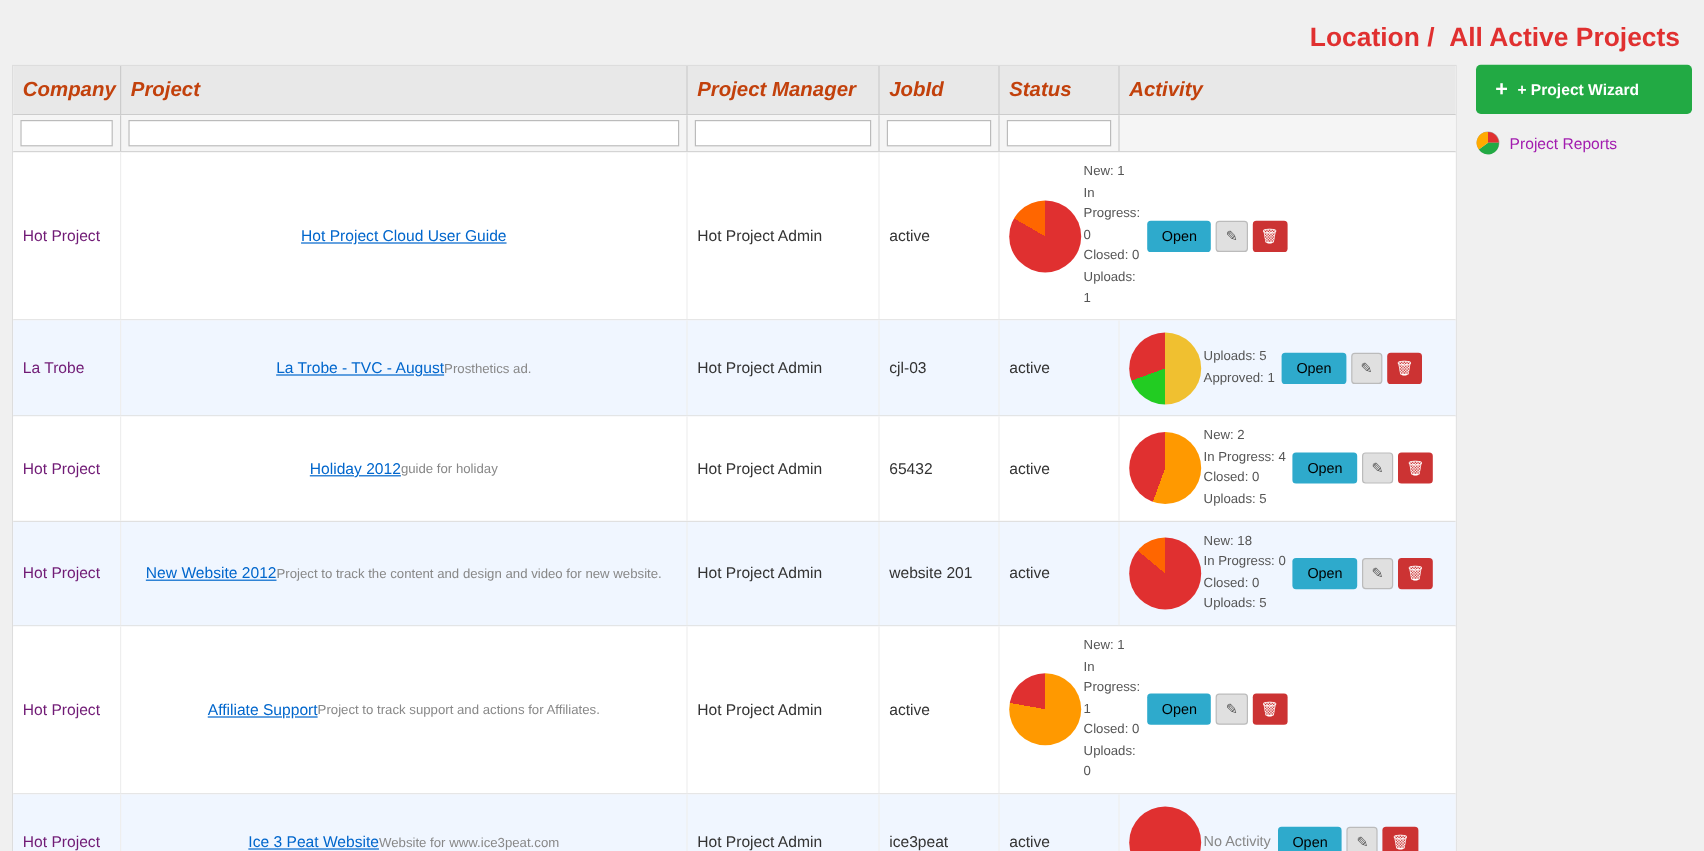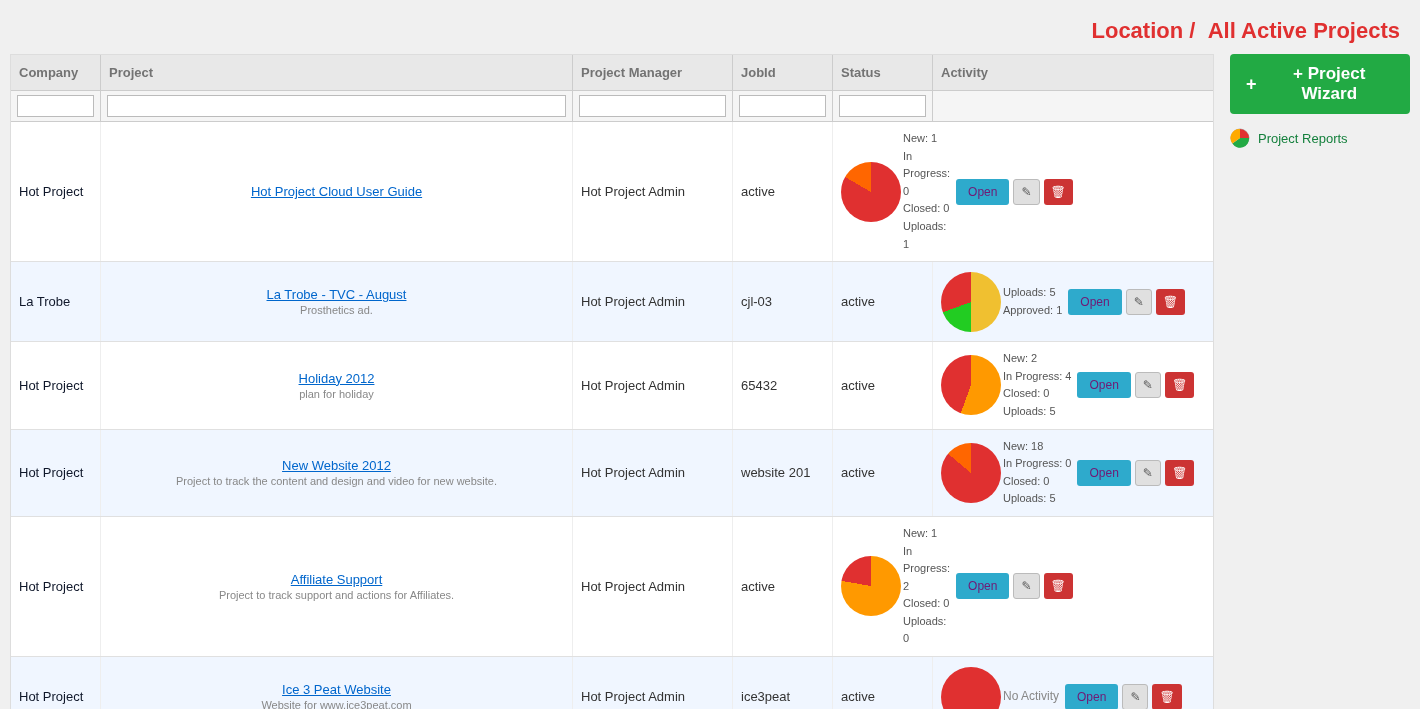--- a/index.html
+++ b/index.html
@@ -7,55 +7,55 @@
 
     .page-header { padding: 18px 20px 10px 20px; }
     .page-header h1 { font-size: 22px; font-weight: normal; color: #555; text-align: right; }
     .page-header h1 span { color: #e03030; font-weight: bold; }
 
     .main-layout { display: flex; padding: 0 10px; gap: 16px; }
 
     .table-section { flex: 1; background: #fff; border: 1px solid #ddd; }
 
     .table-header { display: grid; grid-template-columns: 90px 1fr 160px 100px 100px 280px; background: #e8e8e8; border-bottom: 1px solid #ccc; }
-    .table-header .col { padding: 10px 8px; font-weight: bold; font-size: 13px; color: #737373; border-right: 1px solid #ccc; }
+    .table-header .col { padding: 10px 8px; font-weight: bold; font-size: 17px; color: #c2410c; border-right: 1px solid #ccc; font-style: italic; }
     .table-header .col:last-child { border-right: none; }
 
     .filter-row { display: grid; grid-template-columns: 90px 1fr 160px 100px 100px 280px; background: #f5f5f5; border-bottom: 1px solid #ccc; }
     .filter-row .fcell { padding: 4px 6px; border-right: 1px solid #ccc; }
     .filter-row .fcell:last-child { border-right: none; }
     .filter-row input { width: 100%; border: 1px solid #bbb; padding: 3px 5px; font-size: 12px; background: #fff; }
 
     .project-row { display: grid; grid-template-columns: 90px 1fr 160px 100px 100px 280px; border-bottom: 1px solid #e0e0e0; align-items: center; min-height: 80px; }
     .project-row:nth-child(even) { background: #f0f6ff; }
     .project-row:nth-child(odd) { background: #fff; }
 
     .cell { padding: 8px; border-right: 1px solid #eee; align-self: stretch; display: flex; align-items: center; }
     .cell:last-child { border-right: none; }
 
-    .company-cell { font-size: 13px; color: #0f172a; }
-    .project-cell { display: flex; flex-direction: column; justify-content: center; }
+    .company-cell { font-size: 13px; color: #701a75; }
+    .project-cell { display: flex; flex-direction: row; justify-content: center; }
     .project-name { font-size: 13px; color: #0066cc; text-decoration: underline; cursor: pointer; }
     .project-desc { font-size: 11px; color: #888; margin-top: 2px; }
 
     .activity-cell { display: flex; align-items: center; gap: 2px; }
     .activity-stats { font-size: 11px; color: #555; line-height: 1.6; }
     .action-buttons { display: flex; gap: 4px; margin-left: 4px; }
 
-    .btn-open { background: #2eaacc; color: #701a75; border: none; padding: 1px 12px; cursor: pointer; font-size: 12px; border-radius: 3px; }
+    .btn-open { background: #2eaacc; color: #000000; border: none; padding: 1px 12px; cursor: pointer; font-size: 12px; border-radius: 3px; }
     .btn-edit { background: #e0e0e0; border: 1px solid #bbb; padding: 5px 7px; cursor: pointer; font-size: 12px; border-radius: 3px; color: #555; }
     .btn-delete { background: #cc3333; border: none; padding: 5px 7px; cursor: pointer; font-size: 12px; border-radius: 3px; color: #fff; }
 
     
     .pie-chart { width: 60px; height: 60px; border-radius: 50%; flex-shrink: 0; }
 
     .sidebar { width: 180px; }
     .btn-project-wizard { background: #22aa44; color: #fff; border: none; padding: 10px 16px; cursor: pointer; font-size: 14px; border-radius: 4px; width: 100%; display: flex; align-items: center; gap: 8px; font-weight: bold; margin-bottom: 14px; }
 
-    .project-reports-link { display: flex; align-items: center; gap: 8px; color: #15803d; font-size: 13px; cursor: pointer; text-decoration: none; }
+    .project-reports-link { display: flex; align-items: center; gap: 8px; color: #a21caf; font-size: 13px; cursor: pointer; text-decoration: none; }
     .reports-icon { width: 20px; height: 20px; }
 
     .no-activity { color: #888; font-size: 12px; }
   </style>
 </head>
 <body>
 
 <div class="page-header">
   <h1>
     <span>Location /</span>
@@ -128,21 +128,21 @@
           <button class="btn-open">Open</button>
           <button class="btn-edit">✎</button>
           <button class="btn-delete">🗑</button>
         </div>
       </div>
     </div>
         <div class="project-row" style="background: rgb(255, 255, 255);">
       <div class="cell company-cell">Hot Project</div>
       <div class="cell project-cell">
         <span class="project-name">Holiday 2012</span>
-        <span class="project-desc">plan for holiday</span>
+        <span class="project-desc">guide for holiday</span>
       </div>
       <div class="cell">Hot Project Admin</div>
       <div class="cell">65432</div>
       <div class="cell">active</div>
       <div class="cell activity-cell">
         <div class="pie-chart" style="background: conic-gradient(#ff9900 0deg 200deg, #e03030 200deg 360deg);"></div>
 
         <div class="activity-stats">
               <div>New: 2</div>
               <div>In Progress: 4</div>
@@ -187,21 +187,21 @@
         <span class="project-name">Affiliate Support</span>
         <span class="project-desc">Project to track support and actions for Affiliates.</span>
       </div>
       <div class="cell">Hot Project Admin</div>
       <div class="cell">active</div>
       <div class="cell activity-cell">
         <div class="pie-chart" style="background: conic-gradient(#ff9900 0deg 280deg, #e03030 280deg 360deg);"></div>
 
         <div class="activity-stats">
               <div>New: 1</div>
-              <div>In Progress: 2</div>
+              <div>In Progress: 1</div>
               <div>Closed: 0</div>
               <div>Uploads: 0</div>
             </div>
         <div class="action-buttons">
           <button class="btn-open">Open</button>
           <button class="btn-edit">✎</button>
           <button class="btn-delete">🗑</button>
         </div>
       </div>
     </div>
@@ -224,21 +224,21 @@
           <button class="btn-delete">🗑</button>
         </div>
       </div>
     </div>
       </div>
   </div>
 
   <div class="sidebar">
     <button class="btn-project-wizard">
       <span style="font-size:18px; font-weight:bold;">+</span>
-      <span style="font-size:17px;">+ Project Wizard</span>
+      <span style="font-size:13px;">+ Project Wizard</span>
     </button>
     <div class="project-reports-link">
 
       <svg class="reports-icon" viewBox="0 0 20 20">
         <circle cx="10" cy="10" r="9" fill="#ddd" stroke="#aaa" stroke-width="1"></circle>
         <path d="M10 10 L10 1 A9 9 0 0 1 19 10 Z" fill="#e03030"></path>
         <path d="M10 10 L19 10 A9 9 0 0 1 2.4 15.5 Z" fill="#22aa44"></path>
         <path d="M10 10 L2.4 15.5 A9 9 0 0 1 10 1 Z" fill="#ffaa00"></path>
       </svg>
       <span>Project Reports</span>

